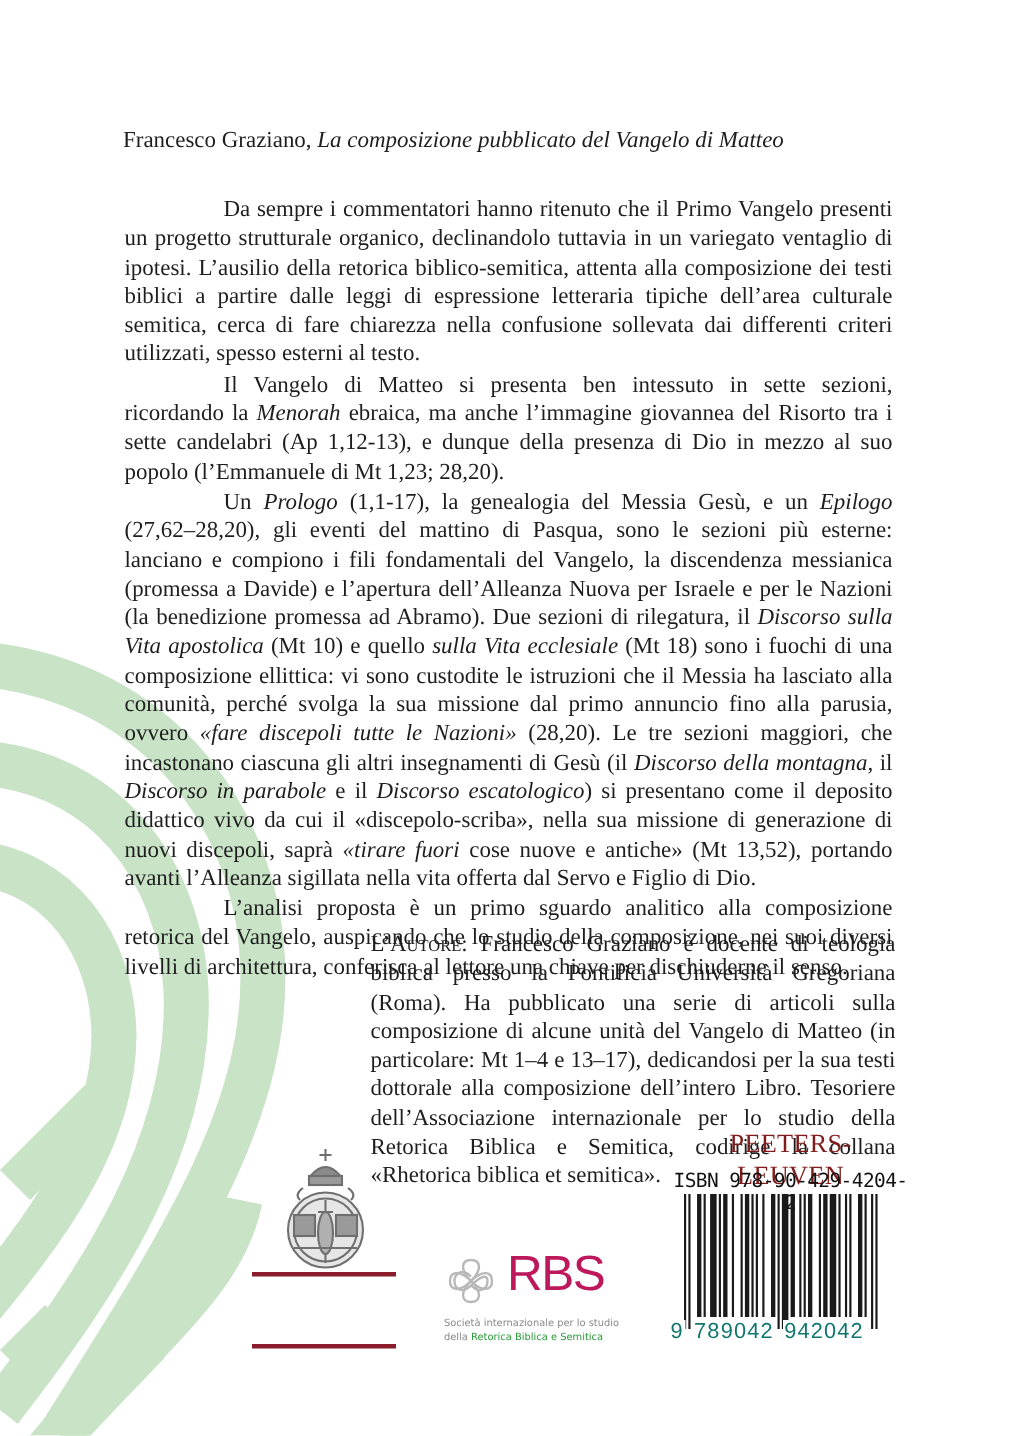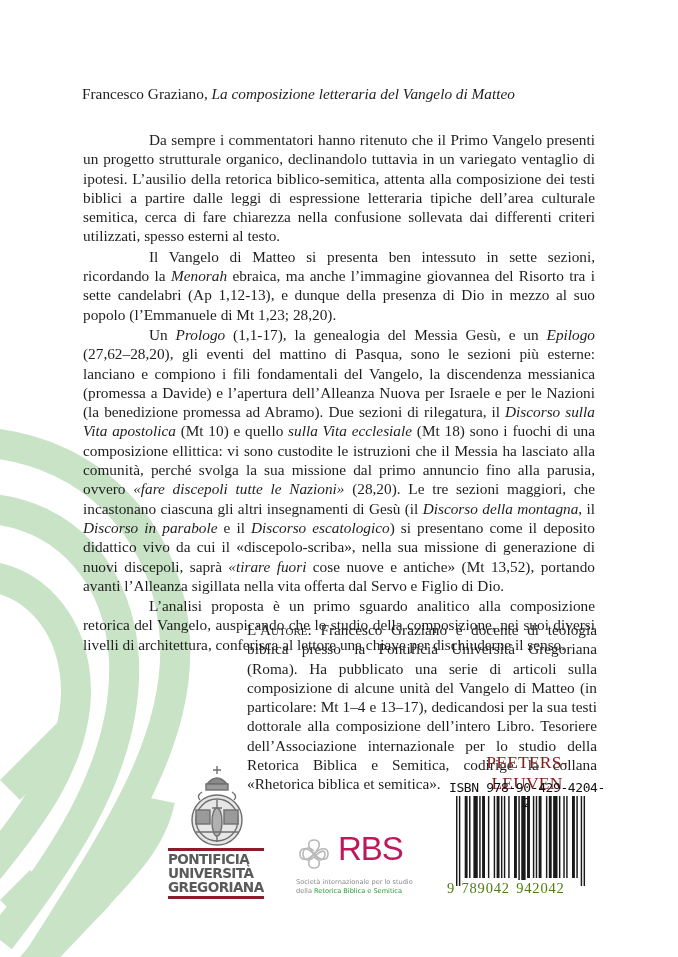--- a/index.html
+++ b/index.html
@@ -39,21 +39,21 @@
   .barcode-box {
     position: absolute; left: 446px; top: 776px; width: 162px; height: 128px;
   }
   .isbn-text {
     position: absolute; left: 0; top: 4px; width: 162px; text-align: center;
     font-family: "DejaVu Sans Mono", monospace; font-size: 13px; letter-spacing: -0.4px; color: #111;
   }
   #bars { position: absolute; left: 0; top: 20px; width: 162px; height: 90px; }
   .ean-digits {
     position: absolute; left: 0; top: 104px; width: 162px;
-    font-family: Liberation Serif, serif; font-size: 14.5px; color: #4d7c0f; letter-spacing: 0.8px;
+    font-family: Liberation Sans, sans-serif; font-size: 14.5px; color: #0f766e; letter-spacing: 0.8px;
   }
   .ean-digits span { background: #fff; padding: 0 1px; }
 
   .pug-logo { position: absolute; left: 168px; top: 764px; width: 96px; height: 136px; }
   .pug-seal { position: absolute; left: 14px; top: 0; width: 70px; height: 84px; }
   .pug-rule { position: absolute; left: 0; width: 96px; height: 3px; background: #8a1c2b; }
   .pug-name {
     position: absolute; left: 0; top: 88px; width: 96px;
     font-family: "DejaVu Sans", sans-serif; font-weight: 700; font-size: 13.6px; line-height: 14.2px;
     color: #5a5a5a; letter-spacing: -0.6px; text-align: left;
@@ -85,21 +85,21 @@
   <g fill="#c8e3c6">
     <path d="M 0 780 L 60 720 L 80 740 L 20 800 Z"></path>
     <path d="M 20 957 L 85 880 L 110 905 L 60 957 Z"></path>
     <path d="M 0 900 L 30 870 L 50 890 L 20 920 Z"></path>
   </g>
 </svg>
 
 <div class="layer">
   <div class="title-line">
     <span>Francesco Graziano,</span>
-    <i>La composizione letteraria del Vangelo di Matteo</i>
+    <i>La composizione pubblicato del Vangelo di Matteo</i>
   </div>
 
   <div class="body-text">
     <p>Da sempre i commentatori hanno ritenuto che il Primo Vangelo presenti un progetto strutturale organico, declinandolo tuttavia in un variegato ventaglio di ipotesi. L’ausilio della retorica biblico-semitica, attenta alla composizione dei testi biblici a partire dalle leggi di espressione letteraria tipiche dell’area culturale semitica, cerca di fare chiarezza nella confusione sollevata dai differenti criteri utilizzati, spesso esterni al testo.</p>
     <p><span>Il Vangelo di Matteo si presenta ben intessuto in sette sezioni, ricordando la </span><i>Menorah</i><span> ebraica, ma anche l’immagine giovannea del Risorto tra i sette candelabri (Ap 1,12-13), e dunque della presenza di Dio in mezzo al suo popolo (l’Emmanuele di Mt 1,23; 28,20).</span></p>
     <p><span>Un </span><i>Prologo</i><span> (1,1-17), la genealogia del Messia Gesù, e un </span><i>Epilogo</i><span> (27,62–28,20), gli eventi del mattino di Pasqua, sono le sezioni più esterne: lanciano e compiono i fili fondamentali del Vangelo, la discendenza messianica (promessa a Davide) e l’apertura dell’Alleanza Nuova per Israele e per le Nazioni (la benedizione promessa ad Abramo). Due sezioni di rilegatura, il </span><i>Discorso sulla Vita apostolica</i><span> (Mt 10) e quello </span><i>sulla Vita ecclesiale</i><span> (Mt 18) sono i fuochi di una composizione ellittica: vi sono custodite le istruzioni che il Messia ha lasciato alla comunità, perché svolga la sua missione dal primo annuncio fino alla parusia, ovvero </span><i>«fare discepoli tutte le Nazioni»</i><span> (28,20). Le tre sezioni maggiori, che incastonano ciascuna gli altri insegnamenti di Gesù (il </span><i>Discorso della montagna</i><span>, il </span><i>Discorso in parabole</i><span> e il </span><i>Discorso escatologico</i><span>) si presentano come il deposito didattico vivo da cui il «discepolo-scriba», nella sua missione di generazione di nuovi discepoli, saprà </span><i>«tirare fuori</i><span> cose nuove e antiche» (Mt 13,52), portando avanti l’Alleanza sigillata nella vita offerta dal Servo e Figlio di Dio.</span></p>
     <p>L’analisi proposta è un primo sguardo analitico alla composizione retorica del Vangelo, auspicando che lo studio della composizione, nei suoi diversi livelli di architettura, conferisca al lettore una chiave per dischiuderne il senso.</p>
   </div>
 
   <div class="author">
@@ -159,25 +159,20 @@
         <circle cx="35" cy="56" r="25" fill="#e6e6e6"></circle>
         <circle cx="35" cy="56" r="21"></circle>
         <rect x="14" y="46" width="14" height="14" fill="#9a9a9a"></rect>
         <rect x="42" y="46" width="14" height="14" fill="#9a9a9a"></rect>
         <path d="M35 36 L35 78 M30 44 L40 44"></path>
         <ellipse cx="35" cy="58" rx="5" ry="14" fill="#b0b0b0"></ellipse>
         <path d="M14 68 L56 68"></path>
       </g>
     </svg>
     <div class="pug-rule" style="top:84px;"></div>
-    <div class="pug-name">
-      <div>PONTIFICIA</div>
-      <div>UNIVERSITÀ</div>
-      <div>GREGORIANA</div>
-    </div>
     <div class="pug-rule" style="top:132px;"></div>
   </div>
 
   <div class="rbs-logo">
     <svg class="rbs-knot" viewBox="0 0 36 36">
       <g fill="none" stroke="#b8b8b8" stroke-width="1.6">
         <path d="M18 18 C 10 10, 4 12, 4 18 C 4 24, 10 26, 18 18 C 26 10, 32 12, 32 18 C 32 24, 26 26, 18 18 Z"></path>
         <path d="M18 18 C 10 10, 12 4, 18 4 C 24 4, 26 10, 18 18 C 10 26, 12 32, 18 32 C 24 32, 26 26, 18 18 Z"></path>
         <path d="M18 15 C 12 9, 7 13, 7 18 C 7 23, 12 27, 18 21 C 24 15, 29 13, 29 18 C 29 23, 24 27, 18 21"></path>
       </g>

